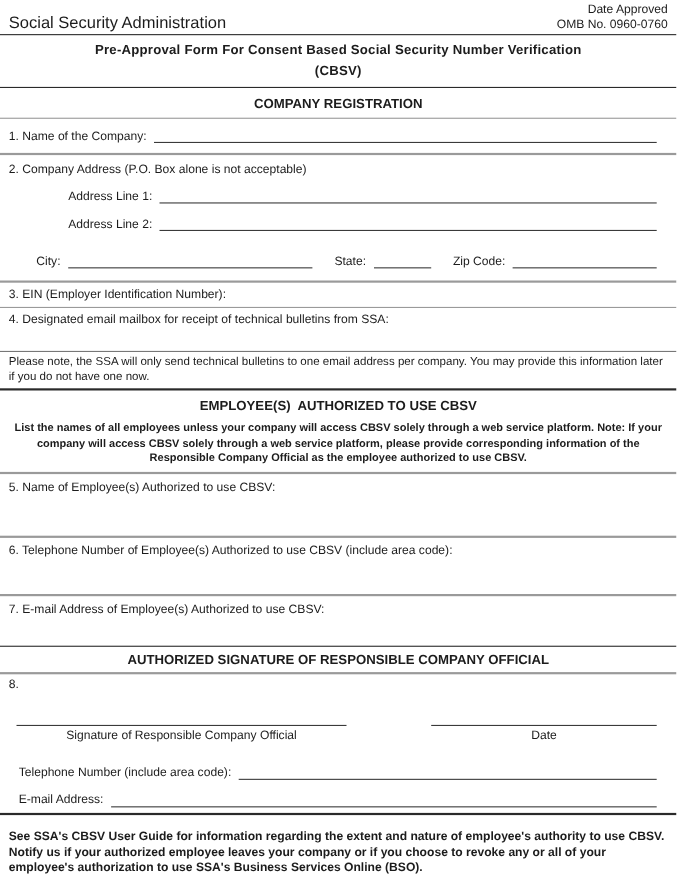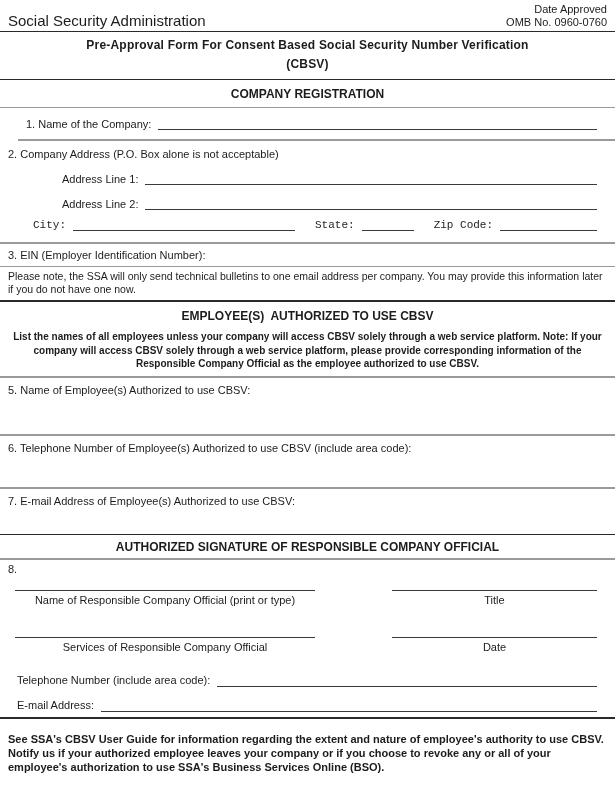--- a/index.html
+++ b/index.html
@@ -27,24 +27,24 @@
 
   .lbl { font-size:11px; }
   .sub { font-size:9px; color:#222; }
 
   .line { flex:1; border-bottom:1px solid #3a3a3a; height:13px; margin-left:7px; }
 
   .sep-gray { border-bottom:2px solid #9a9a9a; }
   .sep-dark { border-bottom:2px solid #2a2a2a; }
 
   
-  .item1 { display:flex; align-items:flex-end; padding:9px 18px 9px 8px;margin-left:18px; }
+  .item1 { display:flex; align-items:flex-end; padding:9px 18px 9px 8px; }
   .item2 { padding:7px 0 0 8px; }
   .addr-row { display:flex; align-items:flex-end; margin:12px 18px 0 54px;text-align:right; }
-  .city-row { display:flex; align-items:flex-end; margin:8px 18px 11px 25px;font-family:Liberation Mono, monospace; }
+  .city-row { display:flex; align-items:flex-end; margin:21px 18px 11px 25px; }
   .city-line { flex:0 0 auto; width:222px; border-bottom:1px solid #3a3a3a; height:13px; margin-left:7px; }
   .state-lbl { margin-left:20px; }
   .state-line { flex:0 0 auto; width:52px; border-bottom:1px solid #3a3a3a; height:13px; margin-left:7px; }
   .zip-lbl { margin-left:20px; }
 
   .item3 { padding:5px 8px 5px; border-bottom:1px solid #9a9a9a; }
   .item3 .sub { margin-top:1px; }
   .item4 { padding:5px 8px 0; border-bottom:1px solid #777; }
   .blank { width:100%; }
 
@@ -116,20 +116,24 @@
       <span class="state-line"></span>
       <span class="lbl zip-lbl">Zip Code:</span>
       <span class="line"></span>
     </div>
   </div>
 
   <div class="item3">
     <div class="lbl">3. EIN (Employer Identification Number):</div>
   </div>
 
+  <div class="item4">
+    <div class="lbl">4. Designated email mailbox for receipt of technical bulletins from SSA:</div>
+    <div class="blank" style="height:22px;"></div>
+  </div>
 
   <div class="note-plain sep-dark">Please note, the SSA will only send technical bulletins to one email address per company. You may provide this information later if you do not have one now.</div>
 
   <div class="sec-head">EMPLOYEE(S)  AUTHORIZED TO USE CBSV</div>
   <div class="note-bold sep-gray">List the names of all employees unless your company will access CBSV solely through a web service platform.  Note: If your company will access CBSV solely through a web service platform, please provide corresponding information of the Responsible Company Official as the employee authorized to use CBSV.</div>
 
   <div class="item-blank sep-gray">
     <div class="lbl">5.  Name of Employee(s) Authorized to use CBSV:</div>
     <div class="blank" style="height:38px;"></div>
   </div>
@@ -142,35 +146,25 @@
   <div class="item-blank">
     <div class="lbl">7.  E-mail Address of Employee(s) Authorized to use CBSV:</div>
     <div class="blank" style="height:27px;"></div>
   </div>
 
   <div class="sec-head sig">AUTHORIZED SIGNATURE OF RESPONSIBLE COMPANY OFFICIAL</div>
 
   <div class="sigblock sep-dark">
     <div class="sig-num">8.</div>
 
-    <div class="sig-row a">
-      <div class="s-left">
-        <div class="s-line"></div>
-        <div class="s-label">Name of Responsible Company Official (print or type)</div>
-      </div>
-      <div class="s-right">
-        <div class="s-line"></div>
-        <div class="s-label">Title</div>
-      </div>
-    </div>
 
     <div class="sig-row b">
       <div class="s-left">
         <div class="s-line"></div>
-        <div class="s-label">Services of Responsible Company Official</div>
+        <div class="s-label">Signature of Responsible Company Official</div>
       </div>
       <div class="s-right">
         <div class="s-line"></div>
         <div class="s-label">Date</div>
       </div>
     </div>
 
     <div class="inline-row phone">
       <span class="lbl">Telephone Number (include area code):</span>
       <span class="line"></span>

